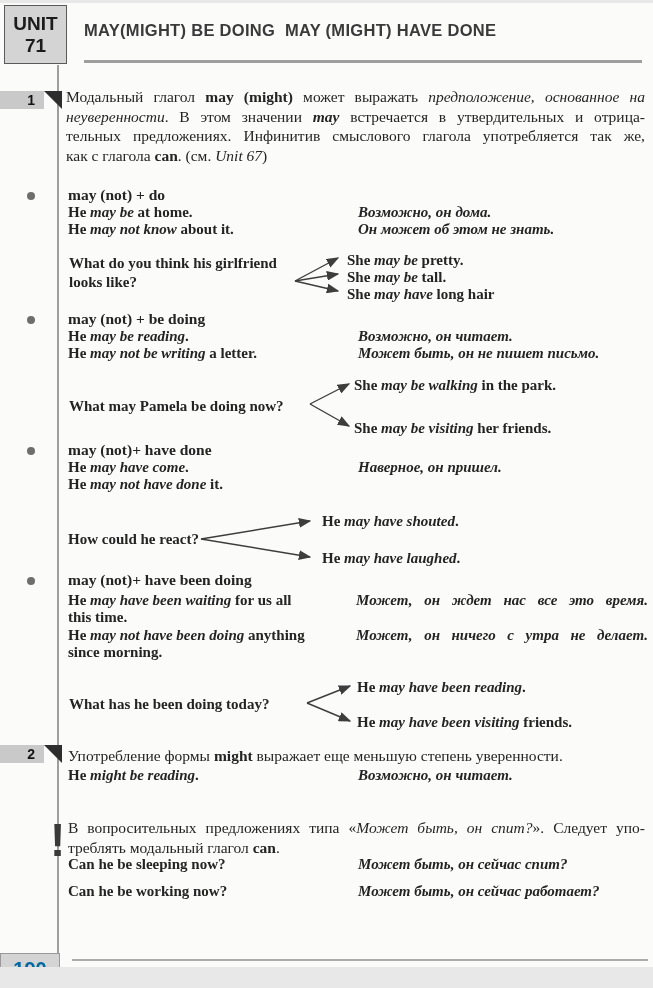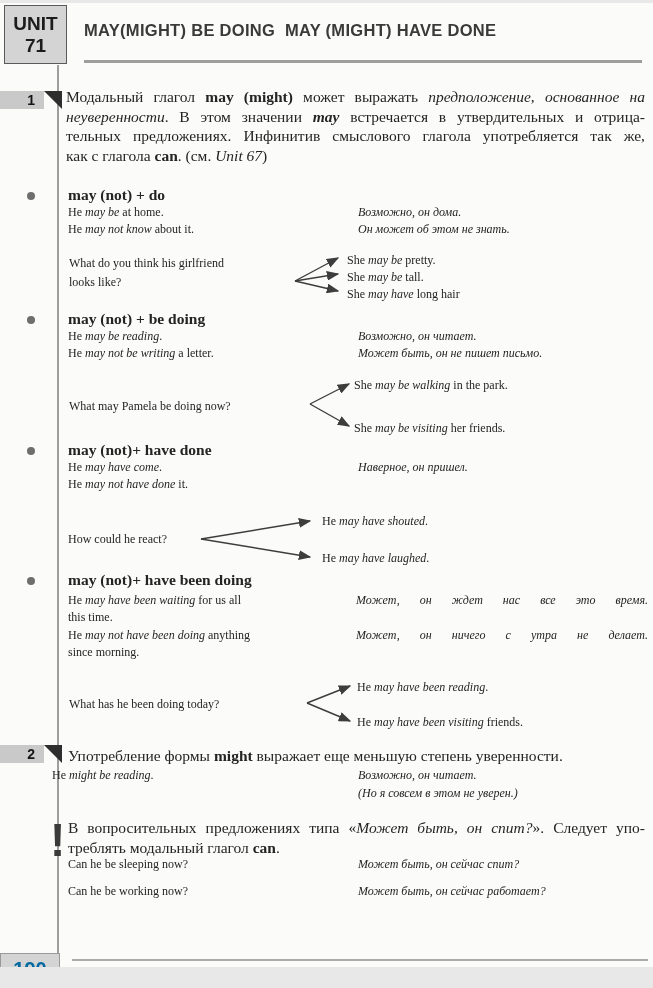--- a/index.html
+++ b/index.html
@@ -3,21 +3,21 @@
 <meta charset="utf-8">
 <style>
   html,body{margin:0;padding:0;background:#e8e8e8;}
   .page{
     position:relative;width:653px;height:964px;margin:3px auto;
     background:var(--paper,#fbfbf9);overflow:hidden;
     font-family:"Liberation Serif","DejaVu Serif",serif;color:var(--ink,#242424);
   }
   .abs{position:absolute;}
   .sans{font-family:"Liberation Sans","DejaVu Sans",sans-serif;}
-  .en{font-size:12px;line-height:18px;white-space:nowrap;}
+  .en{font-size:15px;line-height:18px;white-space:nowrap;font-weight:bold;}
   .heading{font-size:15.5px;font-weight:bold;white-space:nowrap;}
   .iline{font-size:15.5px;line-height:19.5px;height:19.5px;}
   .jl{text-align:justify;text-align-last:justify;}
   .seg-n{font-style:normal;}
   .seg-i{font-style:italic;}
   .seg-b{font-weight:bold;}
   .seg-bi{font-weight:bold;font-style:italic;}
   .unit-box{
     left:4px;top:2px;width:61px;height:57px;background:var(--boxbg,#d4d4d4);
     border:1px solid #5a5a5a;display:flex;flex-direction:column;align-items:center;justify-content:center;
@@ -141,23 +141,22 @@
       </defs>
     <line x1="8" y1="28" x2="51" y2="11" stroke="#3d3d3d" stroke-width="1.4" marker-end="url(#ah4)"></line>
     <line x1="8" y1="28" x2="51" y2="46" stroke="#3d3d3d" stroke-width="1.4" marker-end="url(#ah4)"></line>
   </svg>
 
   <div class="abs badge sans" style="top:742px">2</div>
   <svg class="abs" style="left:44px;top:742px" width="18" height="18">
       <polygon points="0,0 18,0 18,18" fill="#2e2e2e"></polygon>
     </svg>
   <div class="abs iline" style="left:68px;top:743px;white-space:nowrap"><span class="seg-n">Употребление формы </span><span class="seg-b">might</span><span class="seg-n"> выражает еще меньшую степень уверенности.</span></div>
-  <div class="abs en" style="left:52px;top:763px"><span class="seg-n">He </span><span class="seg-i">might be reading</span><span class="seg-n">.</span></div>
+  <div class="abs en" style="left:68px;top:763px"><span class="seg-n">He </span><span class="seg-i">might be reading</span><span class="seg-n">.</span></div>
   <div class="abs en" style="left:358px;top:763px"><span class="seg-i">Возможно, он читает.</span></div>
-  <div class="abs en" style="left:358px;top:781px"><span class="seg-i">(Но я совсем в этом не уверен.)</span></div>
 
   <div class="abs note-mark sans" style="left:50px;top:814px">!</div>
   <div class="abs" style="left:68px;top:815px;width:577px">
     <div class="iline jl"><span class="seg-n">В вопросительных предложениях типа «</span><span class="seg-i">Может быть, он спит?</span><span class="seg-n">». Следует упо-</span></div>
     <div class="iline"><span class="seg-n">треблять модальный глагол </span><span class="seg-b">can</span><span class="seg-n">.</span></div>
   </div>
   <div class="abs en" style="left:68px;top:852px"><span class="seg-n">Can he be sleeping now?</span></div>
   <div class="abs en" style="left:358px;top:852px"><span class="seg-i">Может быть, он сейчас спит?</span></div>
   <div class="abs en" style="left:68px;top:879px"><span class="seg-n">Can he be working now?</span></div>
   <div class="abs en" style="left:358px;top:879px"><span class="seg-i">Может быть, он сейчас работает?</span></div>

